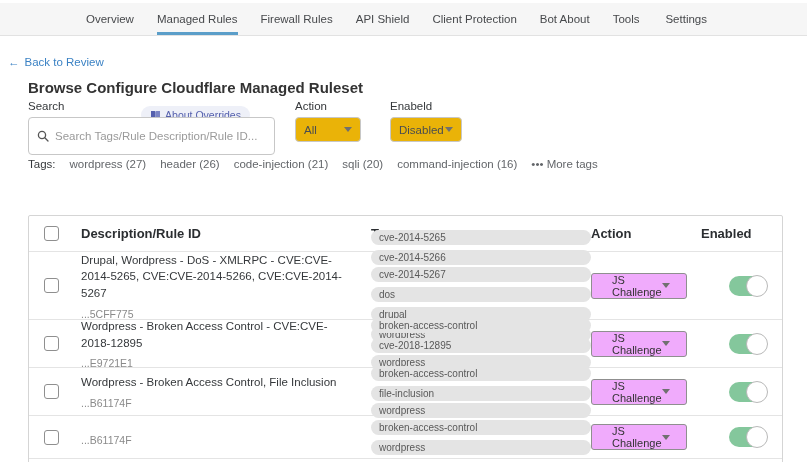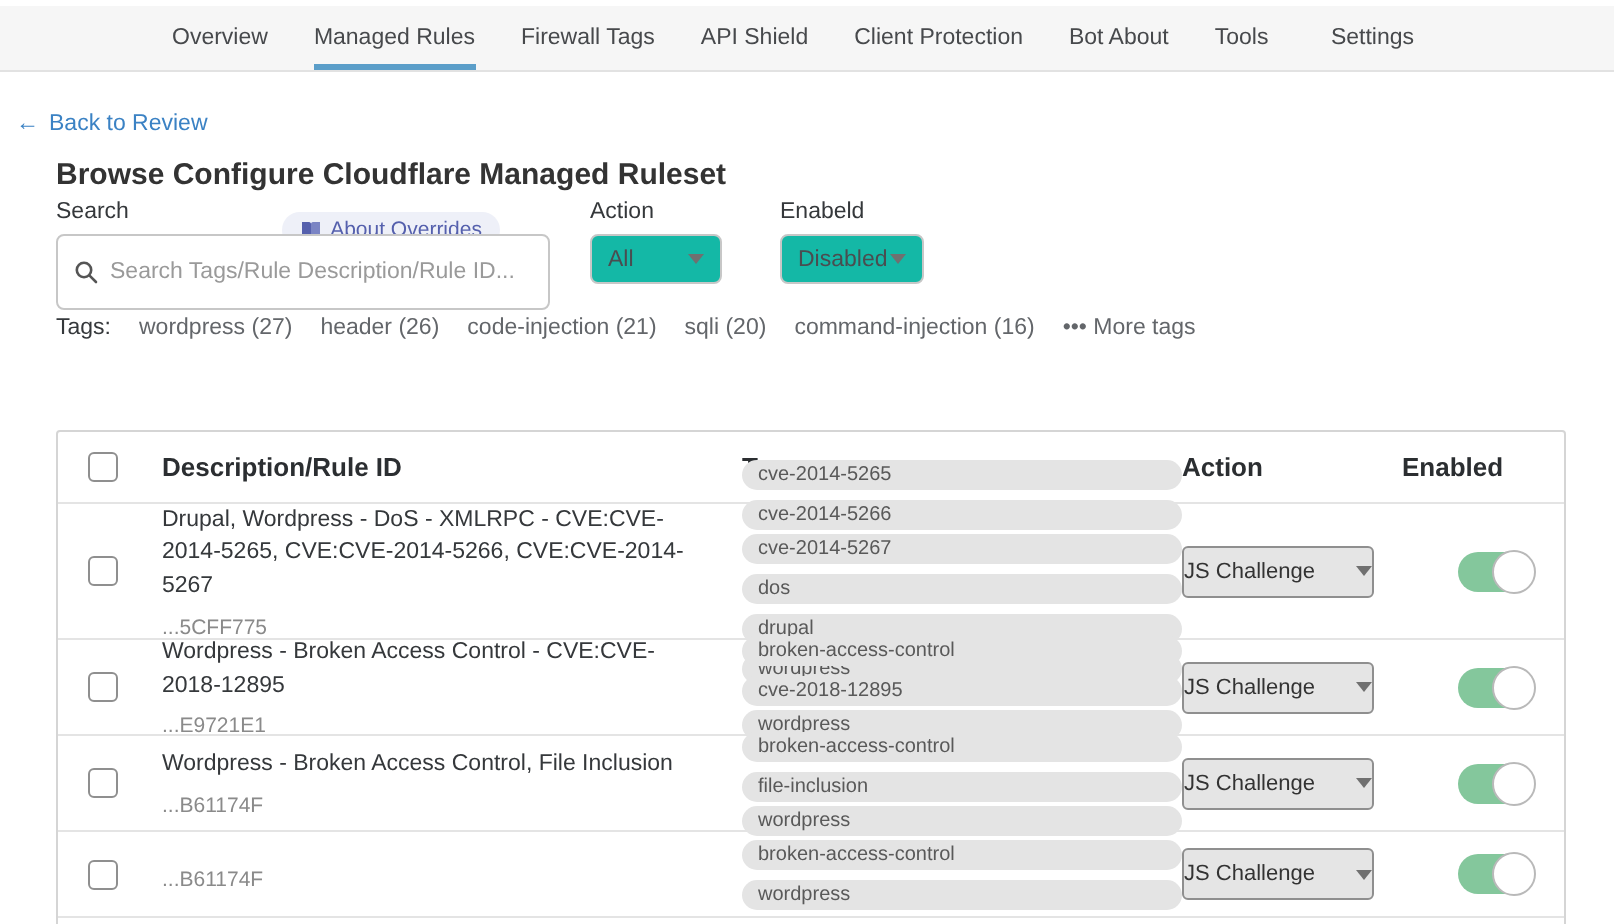--- a/index.html
+++ b/index.html
@@ -33,21 +33,21 @@
   .filter-row { position:absolute; top:0; }
   .f-search { left:0; width:247px; }
   .f-action { left:267px; width:66px; }
   .f-enabled { left:362px; width:72px; }
   .search-box { display:flex; align-items:center; gap:6px; height:25px;
     border:1px solid #c7c7c7; border-radius:4px; background:#fff; padding:18px 8px; }
   .search-box input { border:none; outline:none; flex:1; font-size:11.5px;
     font-family:"Liberation Sans", sans-serif; color:#333; background:transparent; min-width:0; }
   .search-box input::placeholder { color:#9a9a9a; }
   .select-box { display:flex; align-items:center; justify-content:space-between; height:25px;
-    border:1px solid #c7c7c7; border-radius:4px; background:#14b8a6; padding:0 8px;
+    border:1px solid #c7c7c7; border-radius:4px; background:#eab308; padding:0 8px;
     font-size:11.5px; color:#4a4d50; cursor:pointer; }
   .caret { width:0; height:0; border-left:4px solid transparent; border-right:4px solid transparent;
     border-top:5px solid #707070; display:inline-block; }
 
   
   .tags-bar { position:absolute; top:158px; left:28px; display:flex; align-items:center;
     gap:14px; font-size:11.5px; }
   .tags-bar-label { color:#35383b; font-weight:bold; font-weight:normal; }
   .tag-link { color:#63666a; cursor:pointer; }
   .more-tags { color:#63666a; cursor:pointer; }
@@ -63,39 +63,39 @@
   .col-action{ width:110px; flex-shrink:0; }
   .col-enab  { flex:1; }
   .checkbox { width:15px; height:15px; border:1px solid #8f8f8f; border-radius:3px;
     background:#fff; cursor:pointer; }
   .desc-text { font-size:11.5px; color:#35383b; line-height:1.45; }
   .rule-id { font-size:10.5px; color:#8a8a8a; margin-top:6px; }
   .pill-line { display:flex; gap:5px; margin:2px 0; flex-wrap:nowrap;flex-direction:column; }
   .pill { background:#e4e4e4; color:#595959; font-size:10px; border-radius:9px;
     padding:2px 8px; white-space:nowrap; }
   .row-select { width:96px; height:26px; border:1px solid #8f8f8f; border-radius:3px;
-    display:flex; align-items:center; justify-content:space-between; padding:0 0;
-    font-size:11px; color:#333; background:#e5e5e5; cursor:pointer; }
+    display:flex; align-items:center; justify-content:space-between; padding:0 20px;
+    font-size:11px; color:#333; background:#f0abfc; cursor:pointer; }
   .toggle { width:38px; height:20px; background:#84c79c; border-radius:11px;
     position:relative; cursor:pointer; margin-left:28px; }
   .toggle .knob { position:absolute; right:-1px; top:-1px; width:22px; height:22px;
     background:#fff; border:1px solid #b9b9b9; border-radius:50%; }
   .r1 { height:68px; } .r2 { height:48px; } .r3 { height:48px; } .r4 { height:43px; }
   .r-partial { height:20px; border-bottom:none; }
 
   .icon-svg { display:block; }
 </style>
 </head>
 <body>
 
 <div class="topnav">
   <div class="tabs">
     <div class="tab">Overview</div>
     <div class="tab active">Managed Rules</div>
-    <div class="tab">Firewall Tags</div>
+    <div class="tab">Firewall Rules</div>
     <div class="tab">API Shield</div>
     <div class="tab">Client Protection</div>
     <div class="tab">Bot About</div>
     <div class="tab">Tools</div>
   </div>
   <div class="settings-tab">Settings</div>
 </div>
 
 <div class="back-link">
   <span>←</span>

